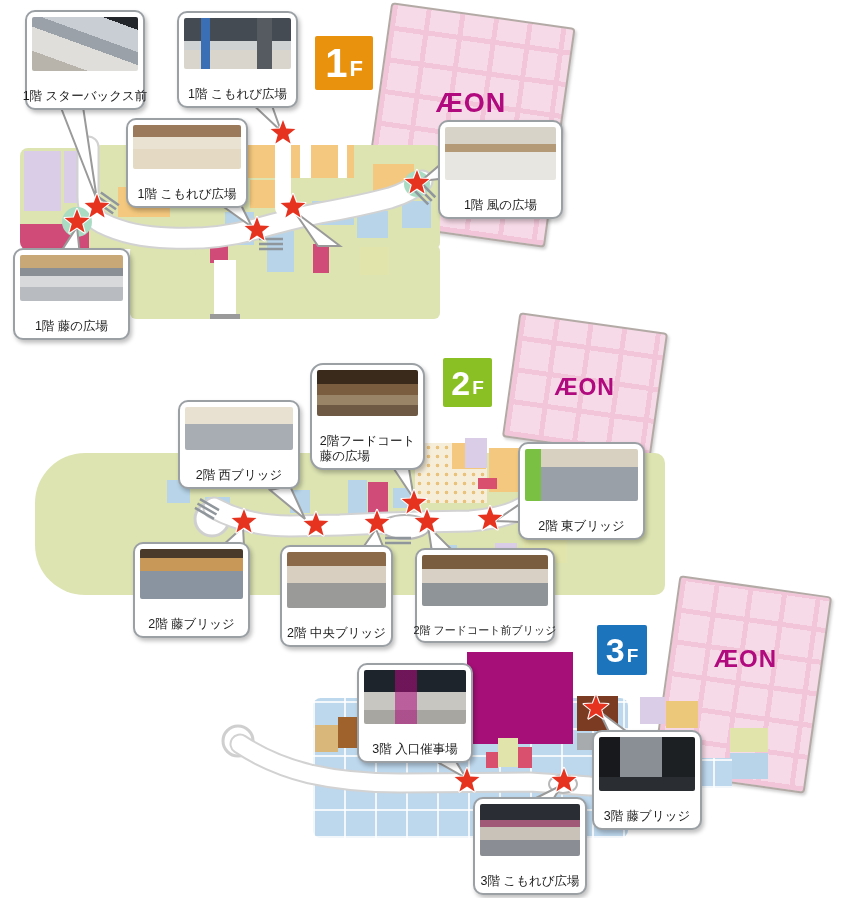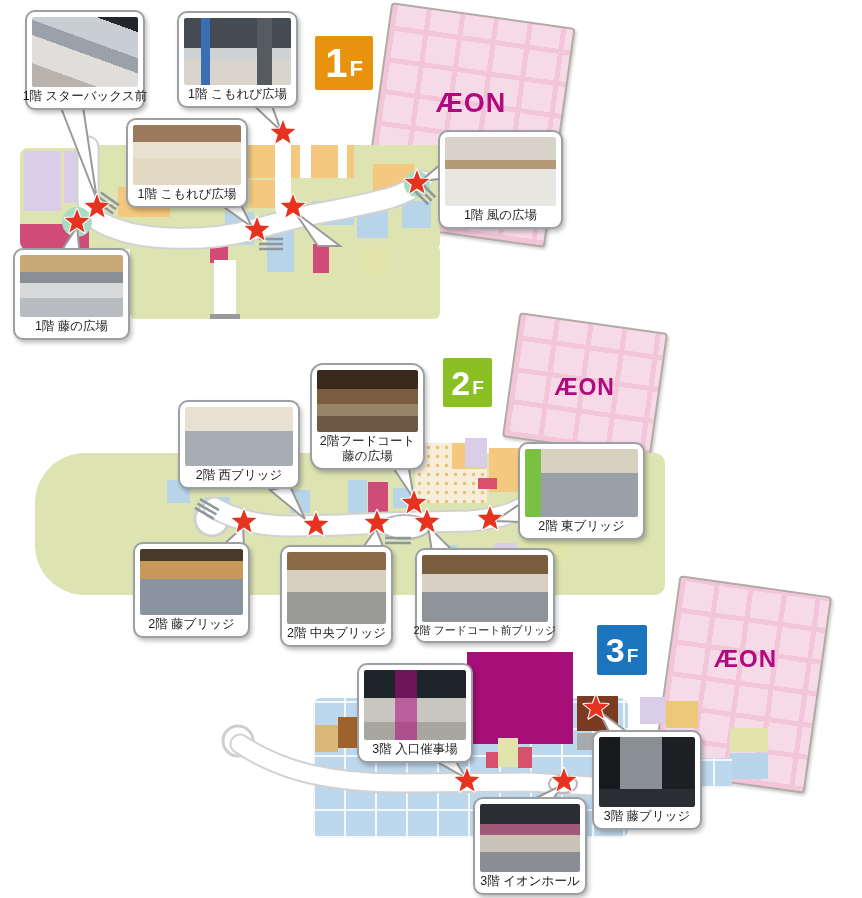--- a/index.html
+++ b/index.html
@@ -43,21 +43,21 @@
       #bdd7ec;}
   .r8{border-radius:8px;} .r6{border-radius:6px;}
   
   #overlay{position:absolute;left:0;top:0;z-index:3;}
   
   .callout{position:absolute;z-index:4;background:#fff;border:2px solid #9aa0a4;
     border-radius:10px;box-shadow:2px 3px 4px rgba(0,0,0,.25);padding:5px 5px 2px 5px;
     box-sizing:border-box;display:flex;flex-direction:column;align-items:center;}
   .photo{width:100%;flex:1 1 auto;border-radius:2px;min-height:40px;}
   .cap{flex:0 0 auto;font-size:12.5px;color:#1c1c1c;white-space:nowrap;
-       padding:2px 0 1px 0;text-align:center;line-height:1.25;}
+       padding:18px 0 1px 0;line-height:1.25;}
   .cap.small{font-size:11px;}
   
   .ph1{background:linear-gradient(200deg,#23272b 0 14%,#c9ced4 14% 38%,#9aa1a8 38% 52%,#dfdeda 52% 78%,#b8b4ac 78%);}
   .ph2{background:linear-gradient(90deg,rgba(0,0,0,0) 0 16%,#3a6fb5 16% 24%,rgba(0,0,0,0) 24% 68%,#555b61 68% 82%,rgba(0,0,0,0) 82%),linear-gradient(180deg,#454b52 0 45%,#cfd2d2 45% 62%,#d9d5cc 62%);}
   .ph3{background:linear-gradient(180deg,#9a7a5a 0 28%,#e9e2d2 28% 55%,#e4d9c2 55%);}
   .ph4{background:linear-gradient(180deg,#d8d3c8 0 33%,#b59a78 33% 47%,#e8e6e0 47%);}
   .ph5{background:linear-gradient(180deg,#c9a878 0 28%,#8a8f96 28% 45%,#d8d9da 45% 70%,#b8bcc0 70%);}
   .ph6{background:linear-gradient(180deg,rgba(0,0,0,0) 0 70%,#d4d2cc 70%),linear-gradient(90deg,#2e2c2e 0 30%,#e8e8ea 30% 60%,#d8d8d4 60%);}
   .ph7{background:linear-gradient(180deg,#3a2a1c 0 30%,#7a5c3e 30% 55%,#9a8468 55% 75%,#6e5a44 75%);}
   .ph8{background:linear-gradient(180deg,#e8e0d0 0 40%,#a8adb4 40%);}
@@ -65,21 +65,21 @@
   .ph10{background:linear-gradient(180deg,#4a3a2a 0 18%,#c89858 18% 45%,#8a94a0 45%);}
   .ph11{background:linear-gradient(180deg,#8a6a48 0 25%,#d8cfc0 25% 55%,#9a9a98 55%);}
   .ph12{background:linear-gradient(180deg,#7a5c3e 0 28%,#d8d0c4 28% 55%,#8e9498 55%);}
   .ph13{background:linear-gradient(90deg,rgba(0,0,0,0) 0 30%,rgba(176,10,126,.55) 30% 52%,rgba(0,0,0,0) 52%),linear-gradient(180deg,#1e242c 0 40%,#c8c6c0 40% 75%,#a8a6a0 75%);}
   .ph14{background:linear-gradient(180deg,rgba(0,0,0,0) 0 75%,#2a2d31 75%),linear-gradient(90deg,#17191d 0 22%,#8a8f96 22% 66%,#1d2023 66%);}
   .ph15{background:linear-gradient(180deg,#2a2e34 0 30%,#a05a78 30% 45%,#c8c2b8 45% 70%,#8a8e94 70%);}
   
   #co-1f-starbucks{left:25px;top:10px;width:120px;height:100px;}
   #co-1f-kirameki{left:177px;top:11px;width:121px;height:97px;}
   #co-1f-komorebi{left:126px;top:118px;width:122px;height:90px;}
-  #co-1f-kaze{left:438px;top:130px;width:125px;height:99px;}
+  #co-1f-kaze{left:438px;top:120px;width:125px;height:99px;}
   #co-1f-fuji{left:13px;top:248px;width:117px;height:92px;}
   #co-1f-b3{left:295px;top:240px;width:122px;height:95px;}
   #co-2f-iriguchi{left:310px;top:363px;width:115px;height:107px;border-radius:13px;}
   #co-2f-nishi{left:178px;top:400px;width:122px;height:89px;}
   #co-2f-higashi{left:518px;top:442px;width:127px;height:98px;}
   #co-2f-fuji{left:133px;top:542px;width:117px;height:96px;}
   #co-2f-chuo{left:280px;top:545px;width:113px;height:102px;}
   #co-2f-fcmae{left:415px;top:548px;width:140px;height:95px;}
   #co-3f-nishi{left:357px;top:663px;width:116px;height:100px;}
   #co-3f-aeonhall{left:592px;top:730px;width:110px;height:100px;}
@@ -300,21 +300,21 @@
   <div class="callout" id="co-3f-nishi">
     <div class="photo ph13"></div>
     <div class="cap">3階 入口催事場</div>
   </div>
   <div class="callout" id="co-3f-aeonhall">
     <div class="photo ph14"></div>
     <div class="cap">3階 藤ブリッジ</div>
   </div>
   <div class="callout" id="co-3f-chuo">
     <div class="photo ph15"></div>
-    <div class="cap">3階 イオンホール</div>
+    <div class="cap">3階 こもれび広場</div>
   </div>
 
   <div class="badge" id="badge-1f">
     <span class="bnum">1</span>
       <span class="bsuf">F</span>
   </div>
   <div class="badge" id="badge-2f">
     <span class="bnum">2</span>
       <span class="bsuf">F</span>
   </div>

